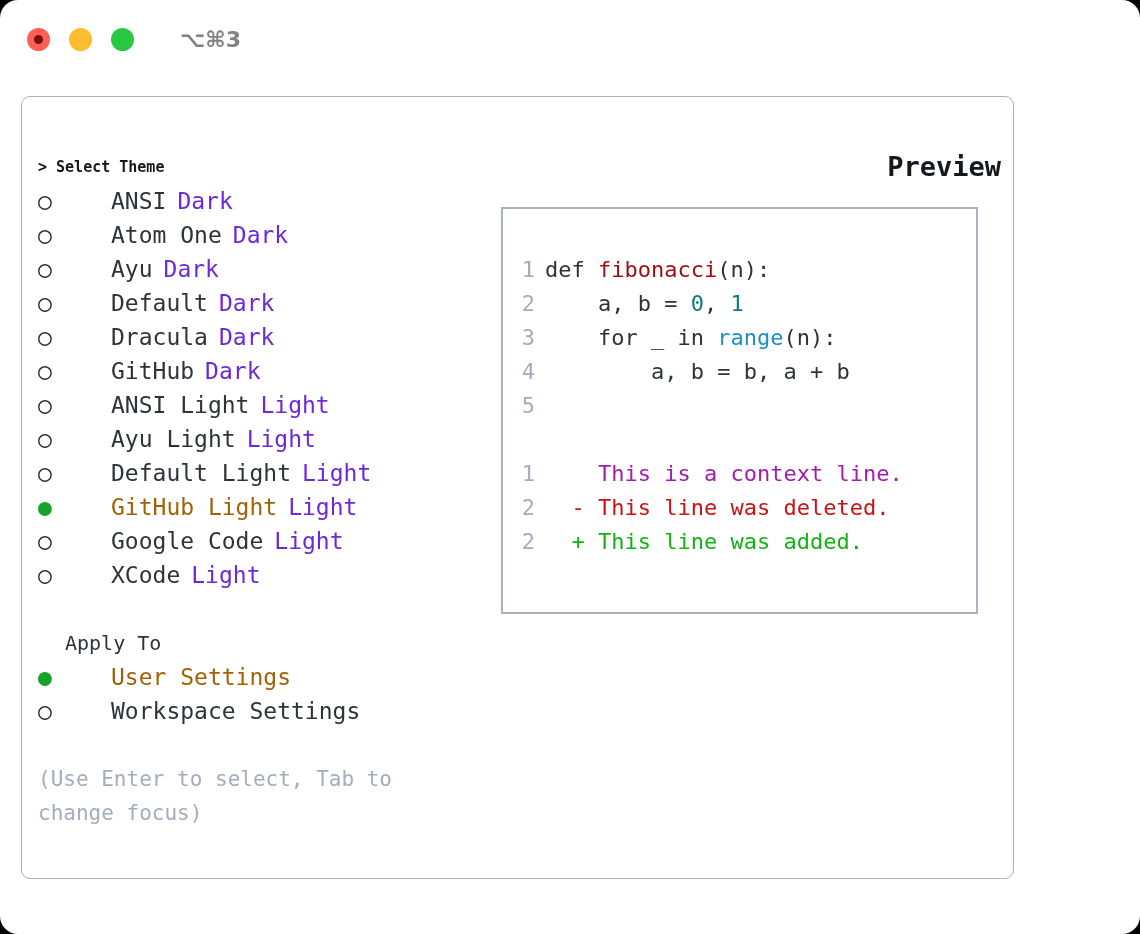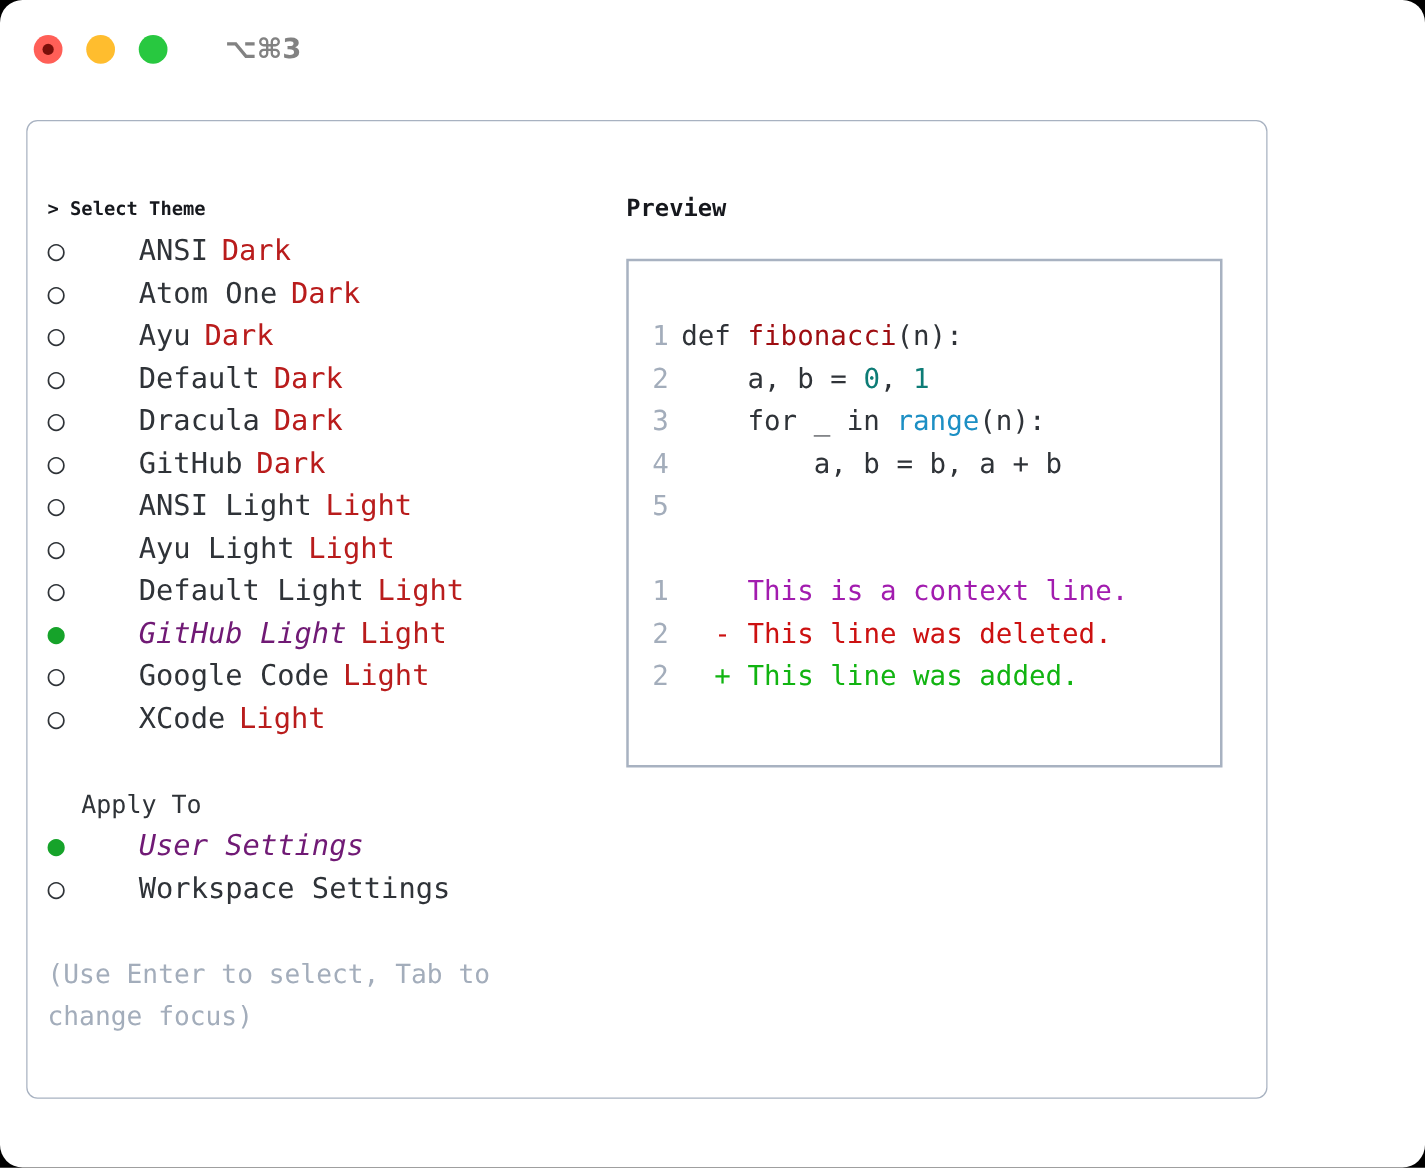--- a/index.html
+++ b/index.html
@@ -112,23 +112,23 @@
   .marker {
     display: inline-block;
     width: 27px;
     flex: 0 0 27px;
     font-size: 23px;
     line-height: 34px;
   }
   .marker-off { color: #2f3338; }
   .marker-on  { color: #16a32a; }
   .row-label { color: #2f3338; margin-left: 46px; }
-  .row.selected .row-label { color: #701a75; font-style: italic; }
+  .row.selected .row-label { color: #a16207; }
   .tag {
-    color: #b91c1c;
+    color: #6d28d9;
     margin-left: 11px;
   }
 
   .section-label {
     font-size: 20px;
     line-height: 34px;
     color: #2f3338;
     padding-left: 27px;
     white-space: pre;
   }
@@ -139,24 +139,25 @@
     margin-top: 34px;
     font-size: 21px;
     line-height: 34px;
     color: #a3adbb;
     width: 410px;
     white-space: pre-wrap;
   }
 
   
   .preview-title {
-    font-size: 19px;
+    font-size: 27px;
     font-weight: bold;
     color: #16181d;
     line-height: 34px;
+    text-align: right;
   }
   .preview-box {
     margin-top: 23px;
     width: 477px;
     height: 407px;
     border: 2px solid #a8b2c1;
     box-sizing: border-box;
     background: #ffffff;
     padding: 44px 0 0 0;
   }

